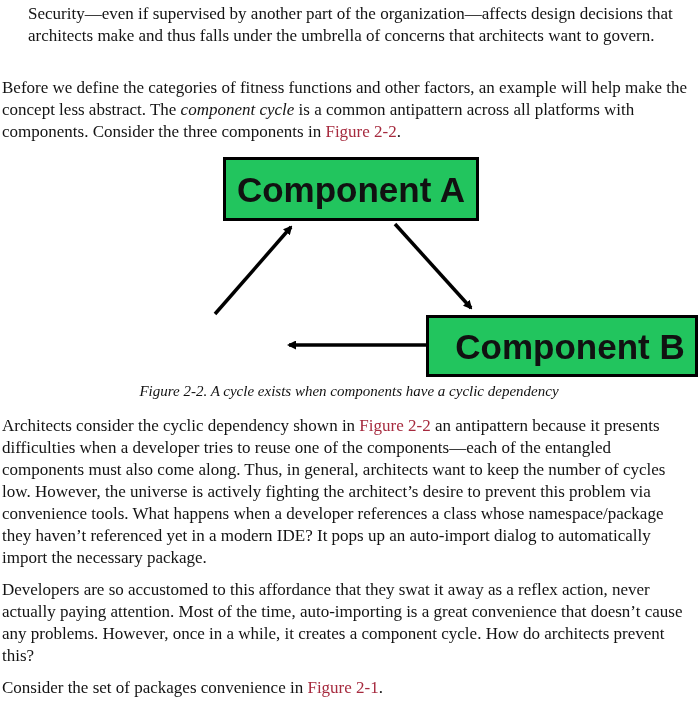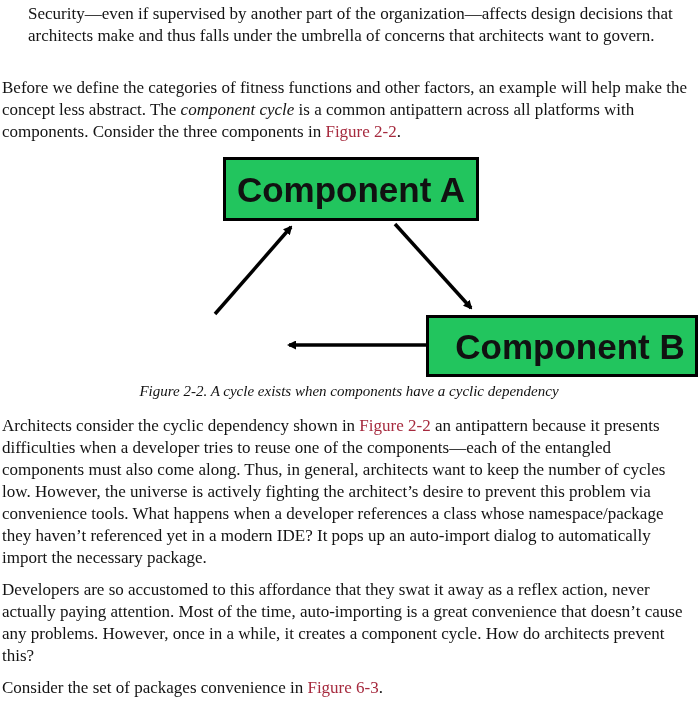--- a/index.html
+++ b/index.html
@@ -83,13 +83,13 @@
       <span>Component B</span>
     </div>
   </div>
   <figcaption>Figure 2-2. A cycle exists when components have a cyclic dependency</figcaption>
 </figure>
 
 <p><span>Architects consider the cyclic dependency shown in </span><a class="doc-link">Figure 2-2</a><span> an antipattern because it presents difficulties when a developer tries to reuse one of the components—each of the entangled components must also come along. Thus, in general, architects want to keep the number of cycles low. However, the universe is actively fighting the architect’s desire to prevent this problem via convenience tools. What happens when a developer references a class whose namespace/package they haven’t referenced yet in a modern IDE? It pops up an auto-import dialog to automatically import the necessary package.</span></p>
 
 <p>Developers are so accustomed to this affordance that they swat it away as a reflex action, never actually paying attention. Most of the time, auto-importing is a great convenience that doesn’t cause any problems. However, once in a while, it creates a component cycle. How do architects prevent this?</p>
 
-<p><span>Consider the set of packages convenience in </span><a class="doc-link">Figure 6-3</a><span>.</span></p>
+<p><span>Consider the set of packages convenience in </span><a class="doc-link">Figure 2-1</a><span>.</span></p>
 
 </body></html>

